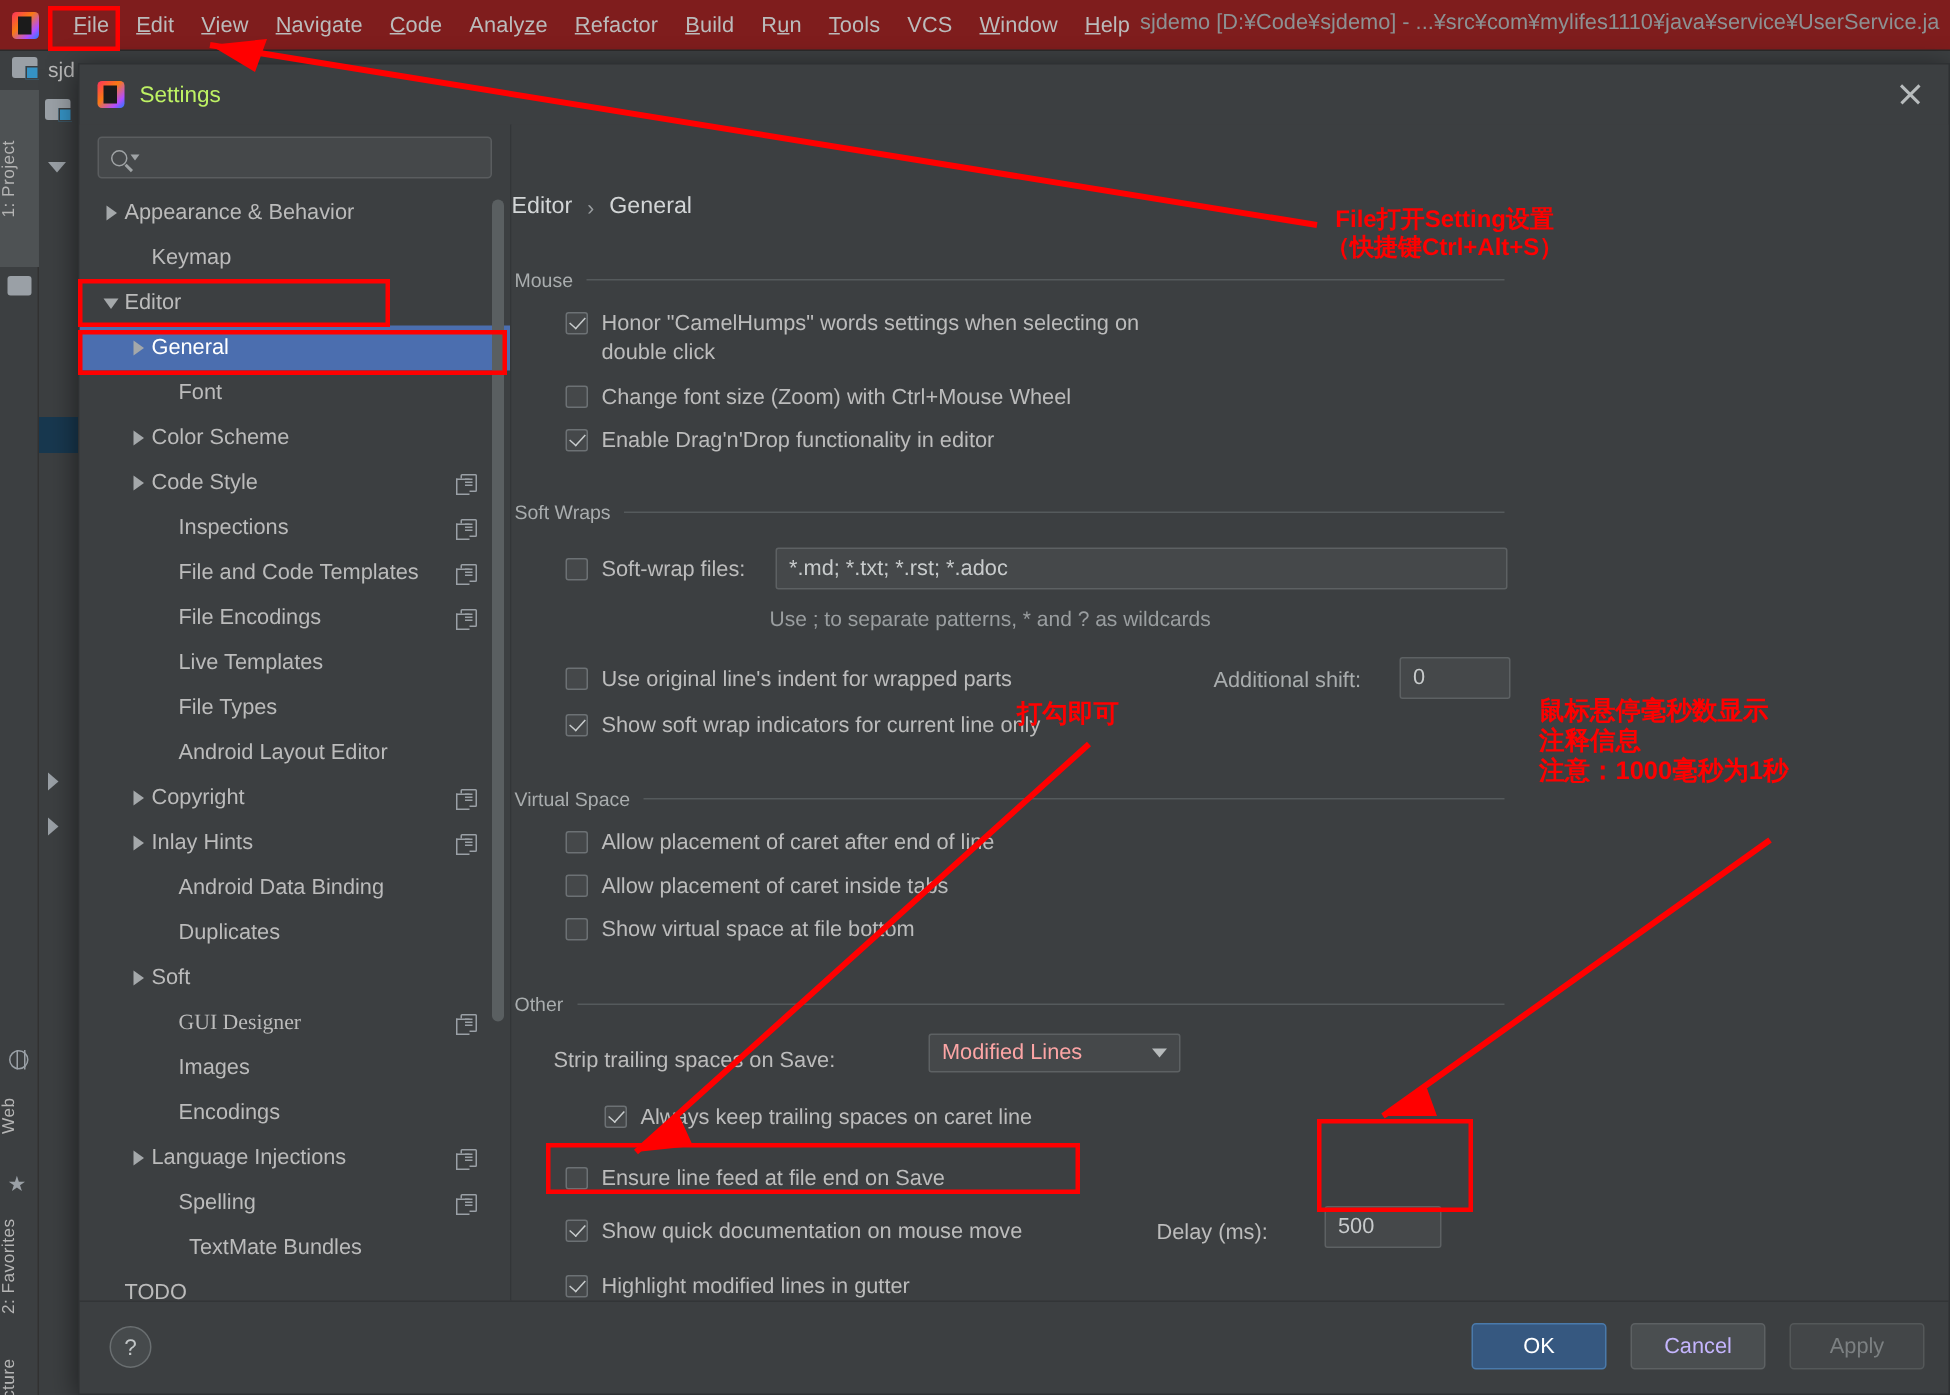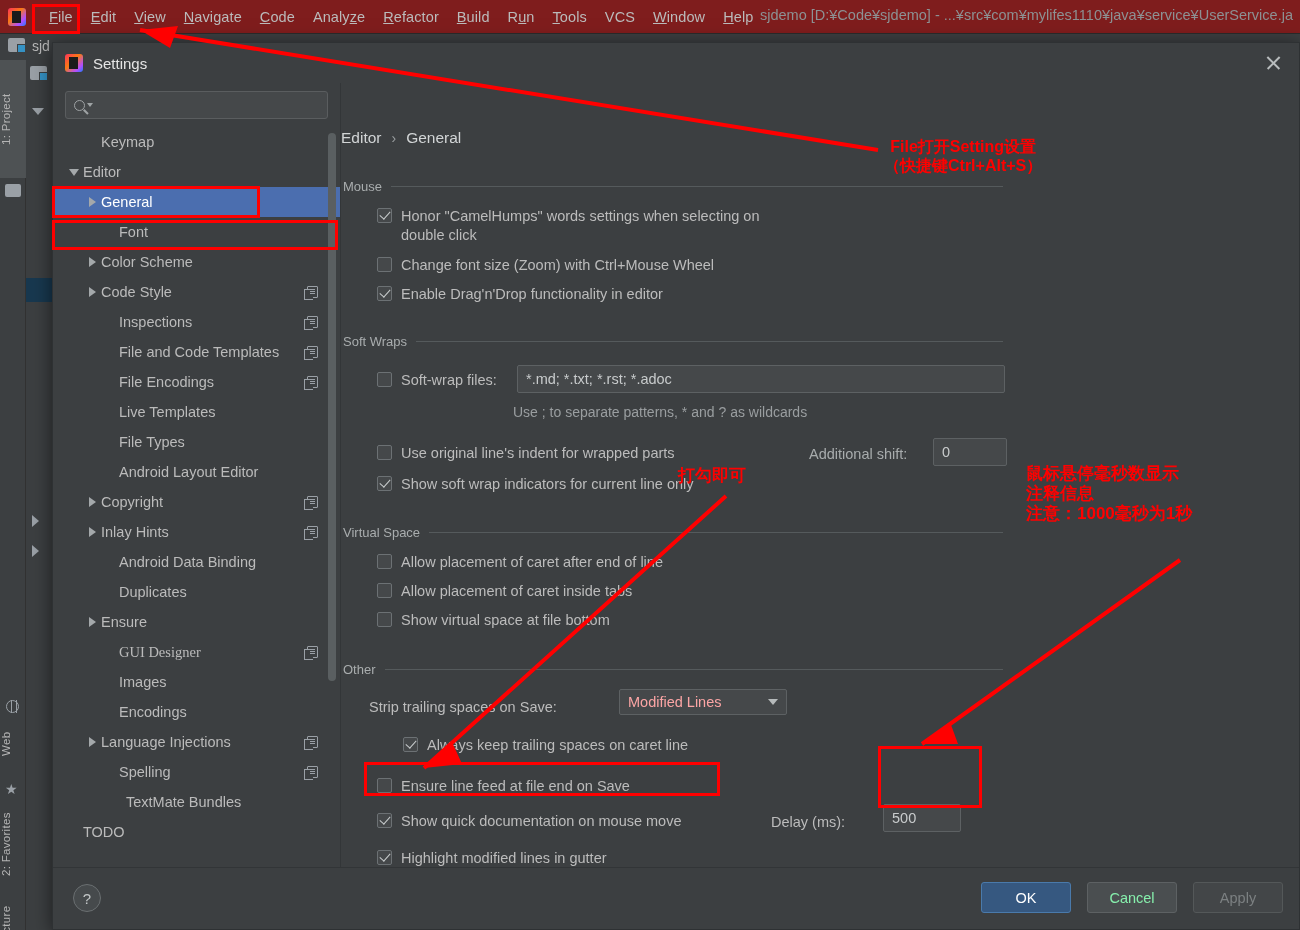--- a/index.html
+++ b/index.html
@@ -109,21 +109,21 @@
   }
   .dlg-ij-logo {
     width: 18px; height: 18px; margin-left: 12px; margin-right: 10px;
     border-radius: 3px; position: relative;
     background: linear-gradient(135deg,#fe315d 0%,#f97a12 42%,#b24dff 78%,#1e7cff 100%);
   }
   .dlg-ij-logo::after {
     content: ""; position: absolute; left: 4px; top: 3px; width: 9px; height: 12px;
     background: #1b1b1b;
   }
-  .dlg-title-text { color: #e5e5e5; font-size: 15px; }
+  .dlg-title-text { color: #bef264; font-size: 15px; }
   .dlg-close {
     position: absolute; right: 16px; top: 10px; width: 20px; height: 20px;
     cursor: pointer;
   }
   .dlg-close::before, .dlg-close::after {
     content: ""; position: absolute; left: 2px; top: 9px; width: 17px; height: 1.6px;
     background: #b8bcbd;
   }
   .dlg-close::before { transform: rotate(45deg); }
   .dlg-close::after  { transform: rotate(-45deg); }
@@ -252,21 +252,21 @@
   .help-btn {
     position: absolute; left: 20px; top: 16px; width: 28px; height: 28px;
     border-radius: 50%; border: 1px solid #6a6f71; background: #464a4c;
     color: #c2c6c7; font-size: 15px; display: flex; align-items: center;
     justify-content: center; cursor: pointer;
   }
   .btn {
     position: absolute; top: 14px; height: 31px; border-radius: 3px;
     display: flex; align-items: center; justify-content: center;
     font-size: 14.5px; cursor: pointer; border: 1px solid #5d6163;
-    background: #4a4e50; color: #86efac; font-family: inherit;
+    background: #4a4e50; color: #c4b5fd; font-family: inherit;
   }
   .btn.primary { background: #365880; border-color: #4a7aab; color: #ffffff; }
   .btn.disabled { color: #7c8082; background: #434648; border-color: #545859; }
 
   
   .ann-box {
     position: absolute; border: 3px solid #ff0000; pointer-events: none;
   }
   .ann-text {
     position: absolute; color: #ff0000; font-weight: bold; line-height: 1.18;
@@ -338,20 +338,26 @@
       <div class="tree-pane">
         <div class="search-wrap">
           <div class="search-box">
             <span class="mag"></span>
             <span class="mag-caret"></span>
             <input class="search-input" type="text" placeholder="" style="">
           </div>
         </div>
         <div class="tree-scroll">
           <div id="tree-list">
+              <div class="tree-item" style="padding-left: 12px;">
+                <span class="tw">
+                  <span class="tri-r"></span>
+                </span>
+                <span class="tree-label">Appearance &amp; Behavior</span>
+              </div>
               <div class="tree-item" style="padding-left: 30px;">
                 <span class="tw"></span>
                 <span class="tree-label">Keymap</span>
               </div>
               <div class="tree-item" style="padding-left: 12px;">
                 <span class="tw">
                   <span class="tri-d"></span>
                 </span>
                 <span class="tree-label">Editor</span>
               </div>
@@ -424,21 +430,21 @@
                 <span class="tree-label">Android Data Binding</span>
               </div>
               <div class="tree-item" style="padding-left: 48px;">
                 <span class="tw"></span>
                 <span class="tree-label">Duplicates</span>
               </div>
               <div class="tree-item" style="padding-left: 30px;">
                 <span class="tw">
                   <span class="tri-r"></span>
                 </span>
-                <span class="tree-label">Ensure</span>
+                <span class="tree-label">Soft</span>
               </div>
               <div class="tree-item" style="padding-left: 48px; font-family: Liberation Serif, serif;">
                 <span class="tw"></span>
                 <span class="tree-label">GUI Designer</span>
                 <span class="copy-ico"></span>
               </div>
               <div class="tree-item" style="padding-left: 48px;">
                 <span class="tw"></span>
                 <span class="tree-label">Images</span>
               </div>

